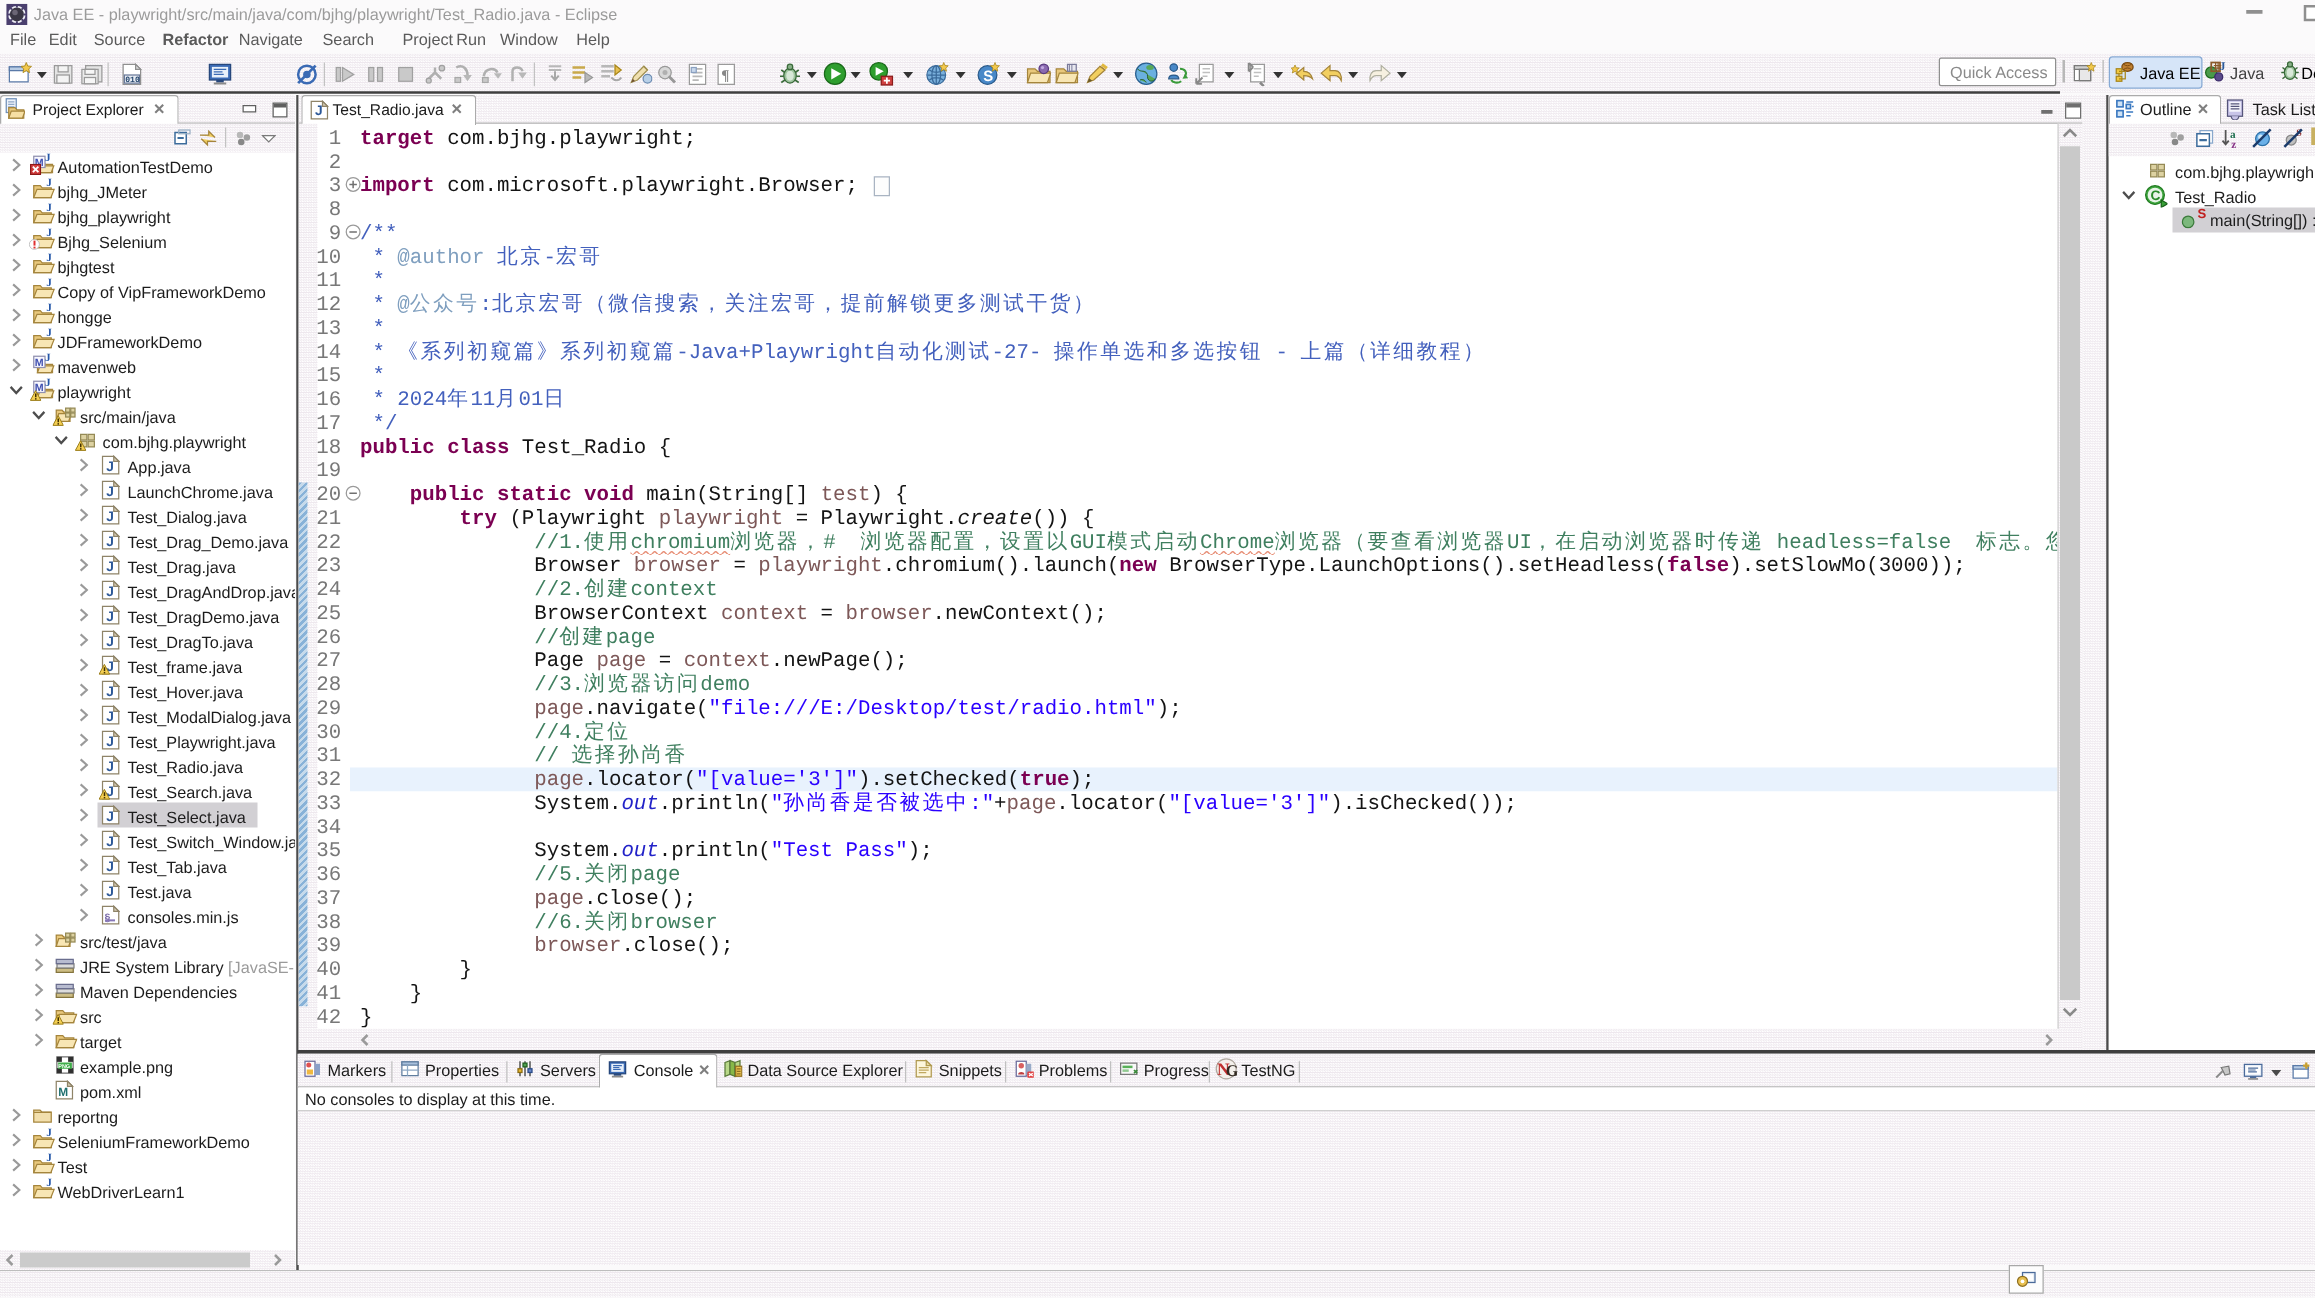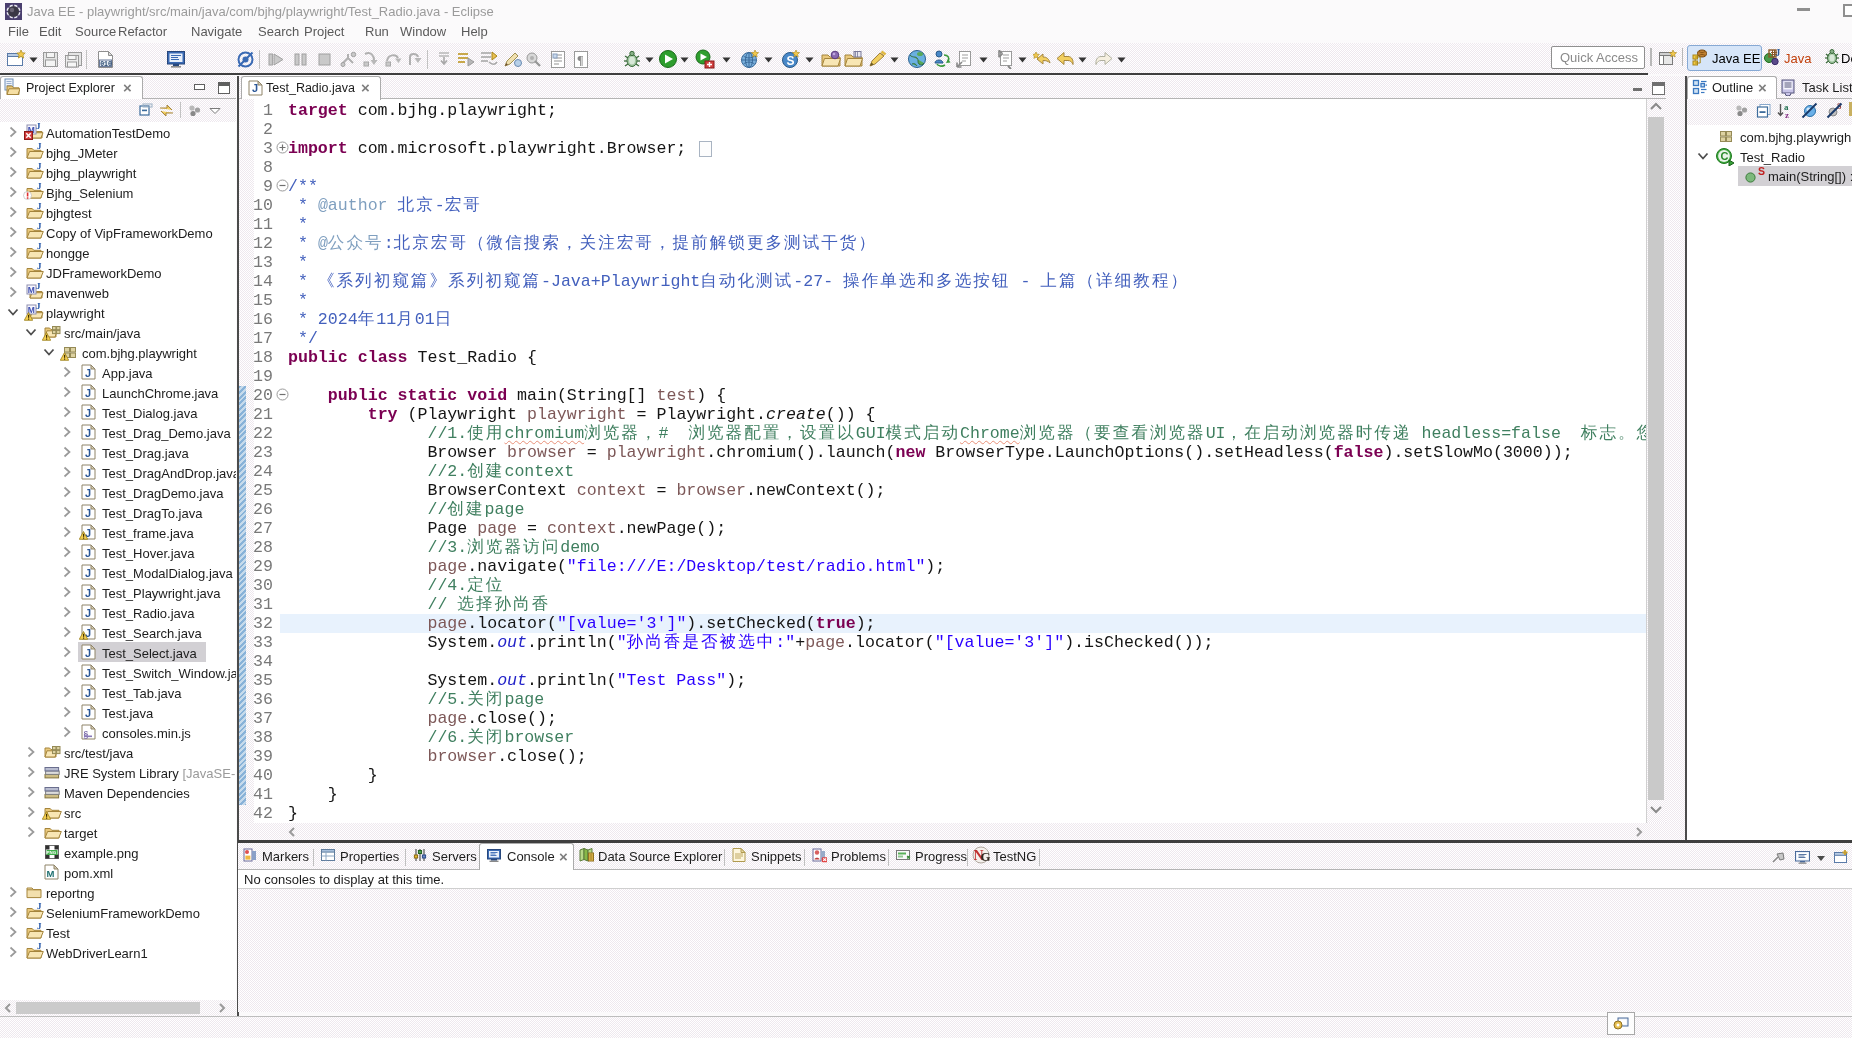--- a/index.html
+++ b/index.html
@@ -128,24 +128,24 @@
     </svg>
 </div>
 <div class="ab t" style="left:27px;top:4px;color:#9b9b9b;font-size:13px;">Java EE - playwright/src/main/java/com/bjhg/playwright/Test_Radio.java - Eclipse</div>
 <div class="ab" style="left:1797px;top:8px;width:13px;height:3px;background:#8f8f8f;"></div>
 <div class="ab" style="left:1843px;top:4px;width:10px;height:9px;border:2px solid #8f8f8f;background:#fff;"></div>
 
 <div class="ab t" style="left:0;top:21px;width:1852px;height:22px;color:#5a5a5a;font-size:13px;">
 <span class="ab" style="left:8px;top:3px;">File</span>
 <span class="ab" style="left:39px;top:3px;">Edit</span>
 <span class="ab" style="left:75px;top:3px;">Source</span>
-<span class="ab" style="left:118px;top:3px;">Refactor</span>
+<span class="ab" style="left:130px;top:3px;font-weight:bold;">Refactor</span>
 <span class="ab" style="left:191px;top:3px;">Navigate</span>
 <span class="ab" style="left:258px;top:3px;">Search</span>
-<span class="ab" style="left:304px;top:3px;text-align:center;">Project</span>
+<span class="ab" style="left:322px;top:3px;text-align:center;">Project</span>
 <span class="ab" style="left:365px;top:3px;">Run</span>
 <span class="ab" style="left:400px;top:3px;">Window</span>
 <span class="ab" style="left:461px;top:3px;">Help</span>
 </div>
 
 <div class="ab dither" style="left:0;top:43px;width:1852px;height:31px;"></div>
 <div class="ab hline" style="left:0;top:73px;width:1648px;"></div>
 <div class="ab" style="left:1648px;top:76px;width:204px;height:1px;background:#a8a8a8;"></div>
 <div id="toolbar">
  <div class="ab" style="left:6px;top:49px;">
@@ -487,21 +487,21 @@
  <div class="ab t" style="left:1712px;top:51px;color:#000;">Java EE</div>
  <div class="ab" style="left:1763px;top:48px;">
       <svg width="18" height="18">
         <circle cx="6" cy="10" r="4.5" fill="#4a9a4a" stroke="#1a6a1a"></circle>
         <rect x="6" y="2" width="7" height="7" fill="none" stroke="#8a5a2a" stroke-width="1.4"></rect>
         <path d="M8 4.5 h6 M8 6.5 h6 M9.5 2 v7 M11.5 2 v7" stroke="#8a5a2a" stroke-width="1"></path>
         <circle cx="12" cy="13.5" r="3.2" fill="#5a4a8a" stroke="#3a2a6a"></circle>
         <text x="12.5" y="8" font-size="9.5" font-weight="bold" fill="#2a5a9a" font-family="Liberation Serif">J</text>
       </svg>
     </div>
- <div class="ab t" style="left:1784px;top:51px;color:#c2410c;text-align:right;">Java</div>
+ <div class="ab t" style="left:1784px;top:51px;color:#404040;text-align:right;">Java</div>
  <div class="ab" style="left:1823px;top:48px;">
       <svg width="18" height="18">
         <ellipse cx="9" cy="10" rx="4.5" ry="5.5" fill="#9ec49e" stroke="#3a6a3a"></ellipse>
         <ellipse cx="9" cy="10" rx="2.6" ry="3.6" fill="#d8e8d8"></ellipse>
         <circle cx="9" cy="3.5" r="2" fill="#88b088" stroke="#3a6a3a"></circle>
         <g stroke="#3a6a3a" stroke-width="1.2">
           <line x1="3" y1="6" x2="5.5" y2="8"></line>
           <line x1="2" y1="10" x2="4.5" y2="10"></line>
           <line x1="3" y1="15" x2="5.5" y2="13"></line>
           <line x1="15" y1="6" x2="12.5" y2="8"></line>

